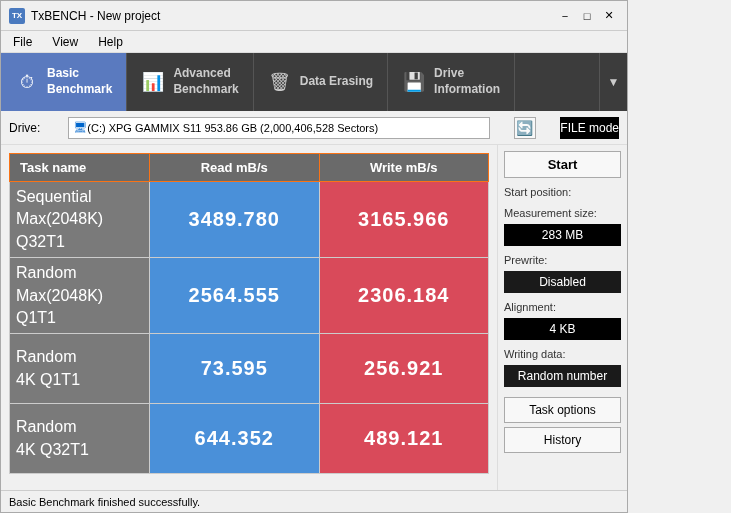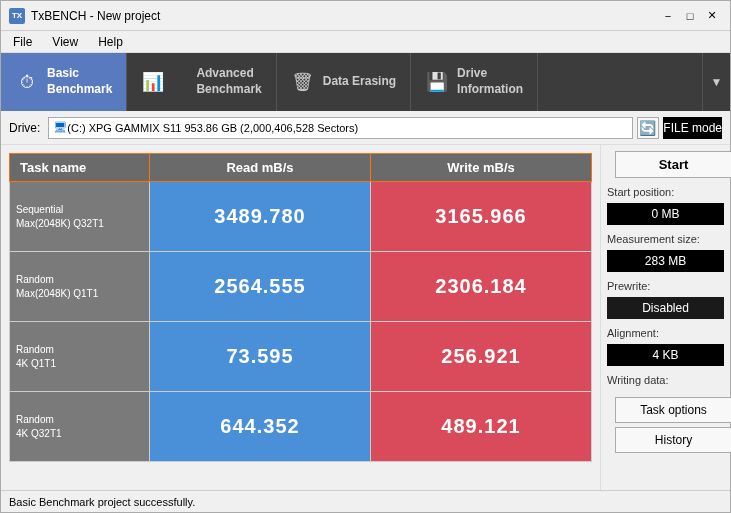--- a/index.html
+++ b/index.html
@@ -74,21 +74,21 @@
       border-left: 1px solid #555;
     }
 
     
     .drive-row {
       display: flex;
       align-items: center;
       padding: 6px 8px;
       background: #f0f0f0;
       border-bottom: 1px solid #ddd;
-      gap: 4px;
+      gap: 24px;
       height: 34px;
     }
     .drive-label { font-size: 12px; margin-right: 4px; }
     .drive-select {
       flex: 1;
       height: 22px;
       border: 1px solid #aaa;
       background: white;
       font-size: 11px;
       padding: 1px 4px;
@@ -133,21 +133,21 @@
       border: 1px solid #f97316;
     }
     .bench-table th:first-child { text-align: left; padding-left: 10px; }
     .bench-table td {
       padding: 4px 6px;
       border: 1px solid #ccc;
     }
     .task-cell {
       background: #7a7a7a;
       color: white;
-      font-size: 10px;
+      font-size: 16px;
       padding: 8px 10px;
       width: 140px;
       line-height: 1.4;
     }
     .read-cell {
       background: #4a90d9;
       text-align: center;
     }
     .write-cell {
       background: #d94a5a;
@@ -173,21 +173,20 @@
       border-left: 1px solid #ddd;
     }
     .panel-btn {
       width: 100%;
       padding: 5px 4px;
       font-size: 12px;
       cursor: pointer;
       border: 1px solid #aaa;
       background: #f8f8f8;
       text-align: center;
-      margin-left: 8px;
     }
     .panel-label {
       font-size: 11px;
       color: #333;
       margin-top: 4px;
       margin-bottom: 1px;
     }
     .panel-value {
       background: black;
       color: white;
@@ -208,21 +207,21 @@
       height: 22px;
       display: flex;
       align-items: center;
     }
 
     .app-wrapper {
       border: 1px solid #aaa;
       display: flex;
       flex-direction: column;
       height: 513px;
-      width: 731px;
+      width: 628px;
     }
   </style>
 </head>
 <body>
 
 <div class="app-wrapper">
 
   <div class="title-bar">
     <div class="title-bar-left">
       <div class="title-bar-icon">TX</div>
@@ -242,21 +241,21 @@
   </div>
 
   <div class="toolbar">
     <div class="toolbar-tab active">
       <div class="toolbar-tab-icon">⏱</div>
       <div class="toolbar-tab-text" style="white-space:pre-line;">Basic
 Benchmark</div>
     </div>
     <div class="toolbar-tab">
       <div class="toolbar-tab-icon">📊</div>
-      <div class="toolbar-tab-text" style="white-space:pre-line;margin-left:23px;">Advanced
+      <div class="toolbar-tab-text" style="white-space:pre-line;">Advanced
 Benchmark</div>
     </div>
     <div class="toolbar-tab">
       <div class="toolbar-tab-icon">🗑</div>
       <div class="toolbar-tab-text">Data Erasing</div>
     </div>
     <div class="toolbar-tab">
       <div class="toolbar-tab-icon">💾</div>
       <div class="toolbar-tab-text" style="white-space:pre-line;">Drive
 Information</div>
@@ -311,34 +310,34 @@
               <td class="write-cell"><span class="bench-value">489.121</span></td>
             </tr>
           </tbody>
       </table>
     </div>
 
     <div class="right-panel">
       <button class="panel-btn" style="background:#f8f8f8; border:1px solid #aaa; font-size:13px; font-weight:bold;">Start</button>
 
       <div class="panel-label">Start position:</div>
-      <div class="panel-value">0 MB</div>
 
       <div class="panel-label">Measurement size:</div>
       <div class="panel-value">283 MB</div>
 
       <div class="panel-label">Prewrite:</div>
       <div class="panel-value disabled">Disabled</div>
 
       <div class="panel-label">Alignment:</div>
       <div class="panel-value">4 KB</div>
 
       <div class="panel-label">Writing data:</div>
+      <div class="panel-value random">Random number</div>
 
       <button class="panel-btn" style="margin-top:6px;">Task options</button>
       <button class="panel-btn">History</button>
     </div>
   </div>
 
   <div class="status-bar">
-    <span>Basic Benchmark project successfully.</span>
+    <span>Basic Benchmark finished successfully.</span>
   </div>
 </div>
 
 </body></html>

